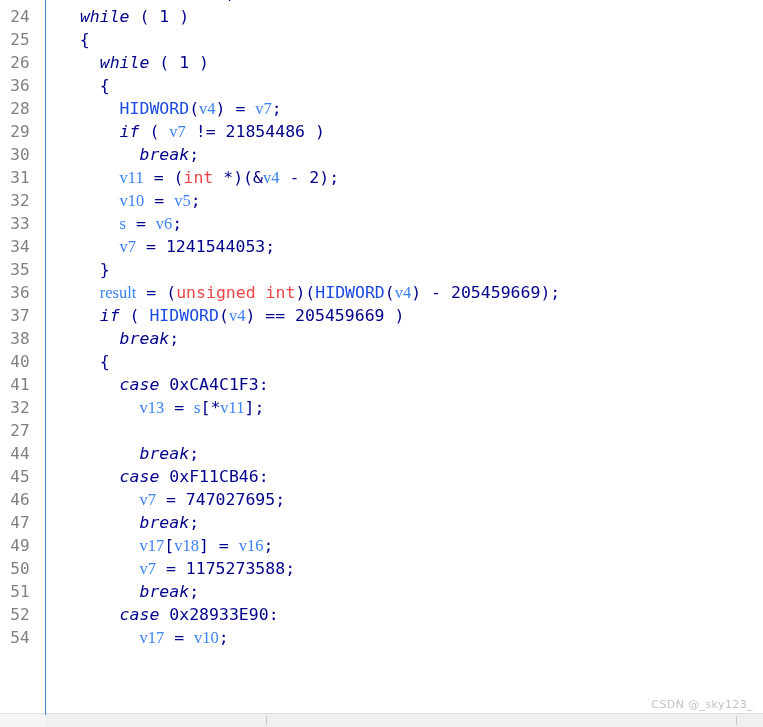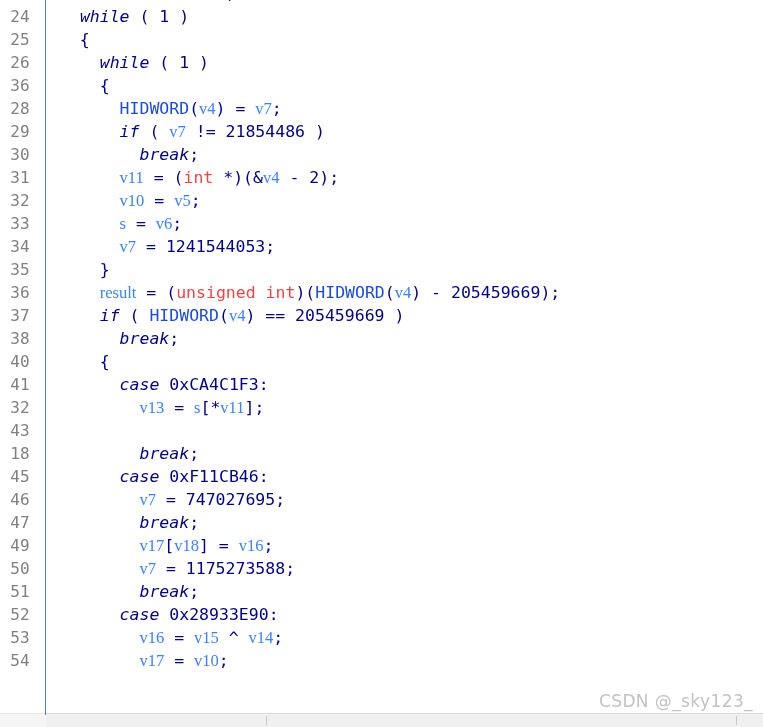--- a/index.html
+++ b/index.html
@@ -108,21 +108,21 @@
     background: #f5f5f5;
     border-top: 1px solid #e4e4e4;
   }
 
   
   #watermark {
     position: absolute;
     right: 10px;
     bottom: 16px;
     color: #c2c2c2;
-    font-size: 17px;
+    font-size: 11px;
     font-family: "DejaVu Sans", "Liberation Sans", sans-serif;
     letter-spacing: 0.4px;
     -webkit-user-select: none;
     user-select: none;
     z-index: 5;
   }
 </style>
 </head>
 <body>
 
@@ -141,30 +141,29 @@
       <div class="code-line"><span class="gutter">32</span><span class="code-text"><span class="t-plain">      </span><span class="t-var">v10</span><span class="t-plain"> = </span><span class="t-var">v5</span><span class="t-plain">;</span></span></div>
       <div class="code-line"><span class="gutter">33</span><span class="code-text"><span class="t-plain">      </span><span class="t-var">s</span><span class="t-plain"> = </span><span class="t-var">v6</span><span class="t-plain">;</span></span></div>
       <div class="code-line"><span class="gutter">34</span><span class="code-text"><span class="t-plain">      </span><span class="t-var">v7</span><span class="t-plain"> = </span><span class="t-num">1241544053</span><span class="t-plain">;</span></span></div>
       <div class="code-line"><span class="gutter">35</span><span class="code-text"><span class="t-plain">    }</span></span></div>
       <div class="code-line"><span class="gutter">36</span><span class="code-text"><span class="t-plain">    </span><span class="t-var">result</span><span class="t-plain"> = (</span><span class="t-type">unsigned int</span><span class="t-plain">)(</span><span class="t-func">HIDWORD</span><span class="t-plain">(</span><span class="t-var">v4</span><span class="t-plain">) - </span><span class="t-num">205459669</span><span class="t-plain">);</span></span></div>
       <div class="code-line"><span class="gutter">37</span><span class="code-text"><span class="t-plain">    </span><span class="t-kw">if</span><span class="t-plain"> ( </span><span class="t-func">HIDWORD</span><span class="t-plain">(</span><span class="t-var">v4</span><span class="t-plain">) == </span><span class="t-num">205459669</span><span class="t-plain"> )</span></span></div>
       <div class="code-line"><span class="gutter">38</span><span class="code-text"><span class="t-plain">      </span><span class="t-kw">break</span><span class="t-plain">;</span></span></div>
       <div class="code-line"><span class="gutter">40</span><span class="code-text"><span class="t-plain">    {</span></span></div>
       <div class="code-line"><span class="gutter">41</span><span class="code-text"><span class="t-plain">      </span><span class="t-kw">case</span><span class="t-plain"> </span><span class="t-num">0xCA4C1F3</span><span class="t-plain">:</span></span></div>
       <div class="code-line"><span class="gutter">32</span><span class="code-text"><span class="t-plain">        </span><span class="t-var">v13</span><span class="t-plain"> = </span><span class="t-var">s</span><span class="t-plain">[*</span><span class="t-var">v11</span><span class="t-plain">];</span></span></div>
-      <div class="code-line"><span class="gutter">43</span></div>
-      <div class="code-line"><span class="gutter">18</span><span class="code-text"><span class="t-plain">        </span><span class="t-kw">break</span><span class="t-plain">;</span></span></div>
+      <div class="code-line"><span class="gutter">27</span></div>
+      <div class="code-line"><span class="gutter">44</span><span class="code-text"><span class="t-plain">        </span><span class="t-kw">break</span><span class="t-plain">;</span></span></div>
       <div class="code-line"><span class="gutter">45</span><span class="code-text"><span class="t-plain">      </span><span class="t-kw">case</span><span class="t-plain"> </span><span class="t-num">0xF11CB46</span><span class="t-plain">:</span></span></div>
       <div class="code-line"><span class="gutter">46</span><span class="code-text"><span class="t-plain">        </span><span class="t-var">v7</span><span class="t-plain"> = </span><span class="t-num">747027695</span><span class="t-plain">;</span></span></div>
       <div class="code-line"><span class="gutter">47</span><span class="code-text"><span class="t-plain">        </span><span class="t-kw">break</span><span class="t-plain">;</span></span></div>
       <div class="code-line"><span class="gutter">49</span><span class="code-text"><span class="t-plain">        </span><span class="t-var">v17</span><span class="t-plain">[</span><span class="t-var">v18</span><span class="t-plain">] = </span><span class="t-var">v16</span><span class="t-plain">;</span></span></div>
       <div class="code-line"><span class="gutter">50</span><span class="code-text"><span class="t-plain">        </span><span class="t-var">v7</span><span class="t-plain"> = </span><span class="t-num">1175273588</span><span class="t-plain">;</span></span></div>
       <div class="code-line"><span class="gutter">51</span><span class="code-text"><span class="t-plain">        </span><span class="t-kw">break</span><span class="t-plain">;</span></span></div>
       <div class="code-line"><span class="gutter">52</span><span class="code-text"><span class="t-plain">      </span><span class="t-kw">case</span><span class="t-plain"> </span><span class="t-num">0x28933E90</span><span class="t-plain">:</span></span></div>
-      <div class="code-line"><span class="gutter">53</span><span class="code-text"><span class="t-plain">        </span><span class="t-var">v16</span><span class="t-plain"> = </span><span class="t-var">v15</span><span class="t-plain"> ^ </span><span class="t-var">v14</span><span class="t-plain">;</span></span></div>
       <div class="code-line"><span class="gutter">54</span><span class="code-text"><span class="t-plain">        </span><span class="t-var">v17</span><span class="t-plain"> = </span><span class="t-var">v10</span><span class="t-plain">;</span></span></div>
     </div>
 
   <div id="gutter-rule"></div>
 
   <div id="hscroll-left-cap"></div>
   <div id="hscroll">
       <div class="tick" style="left: 220px;"></div>
       <div class="tick" style="left: 690px;"></div>
     </div>

